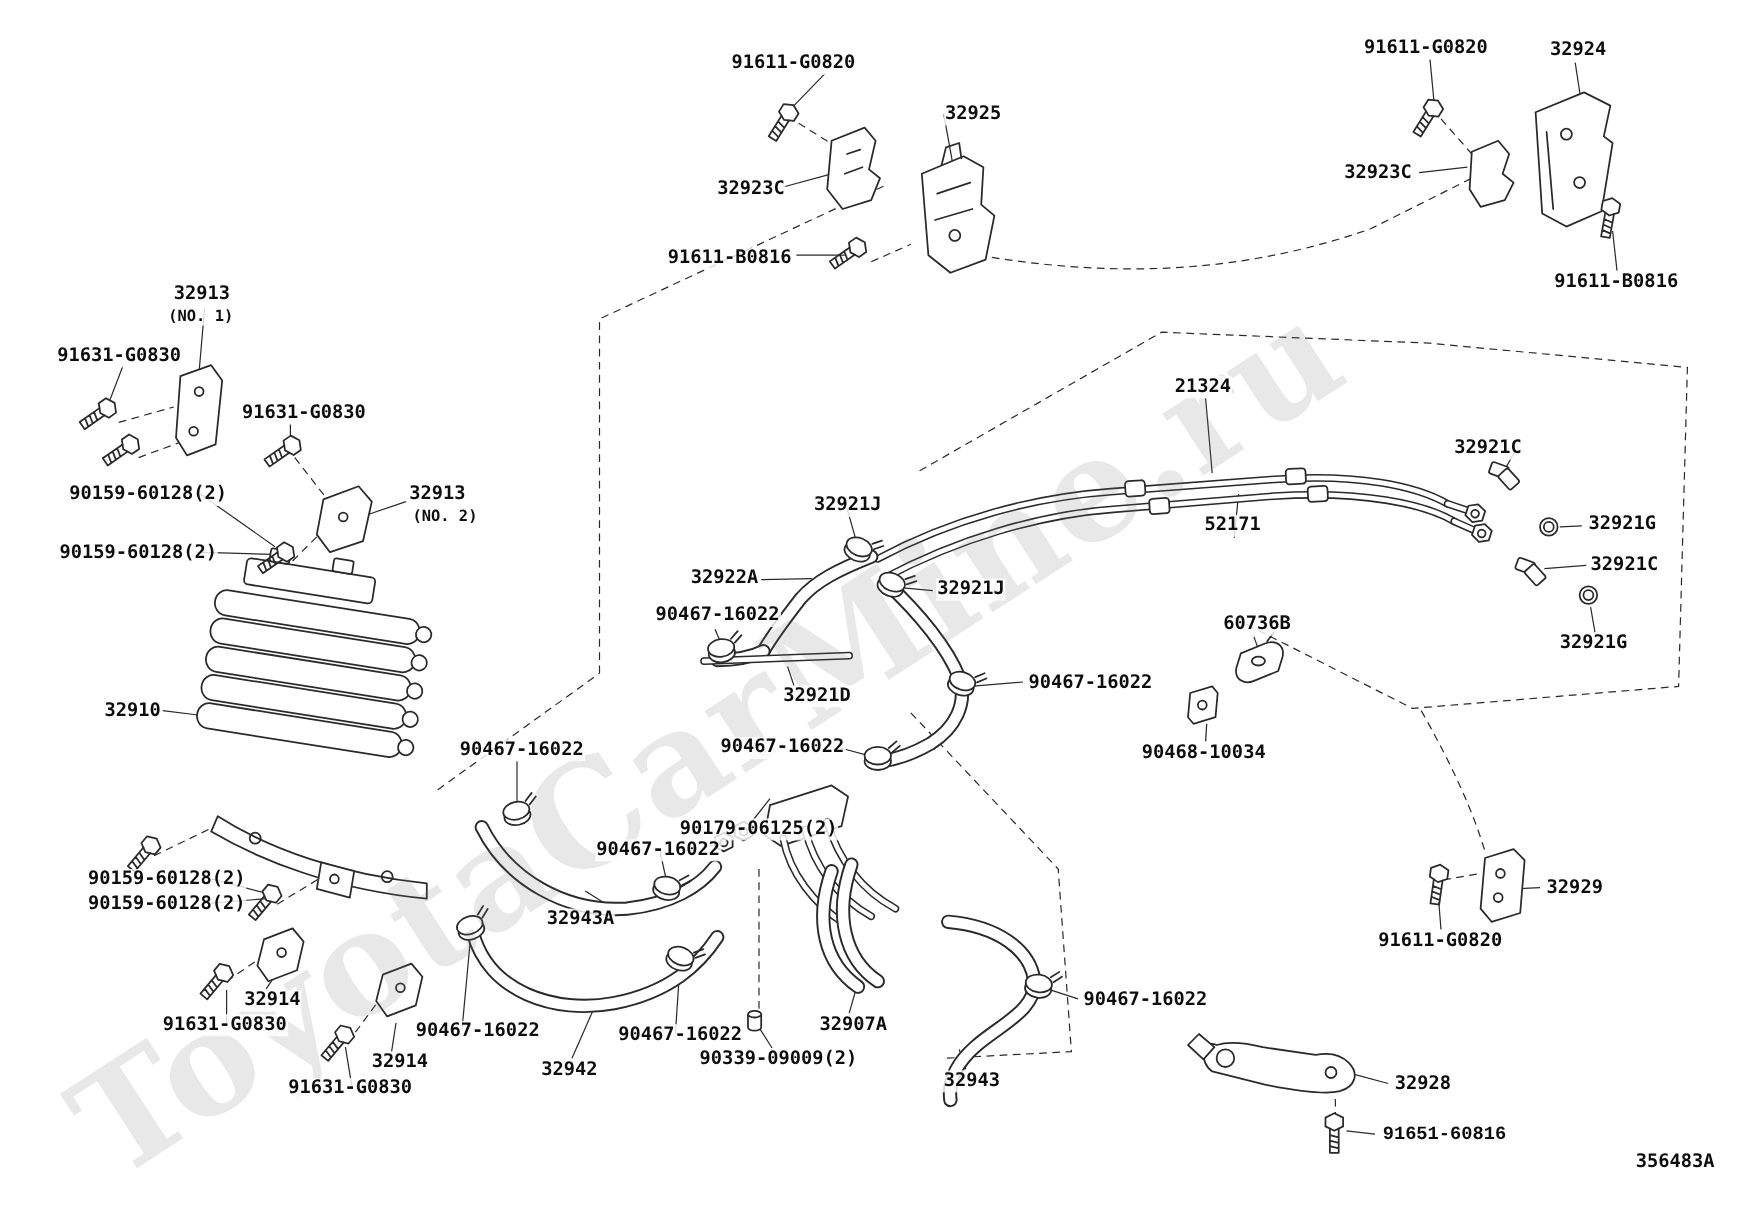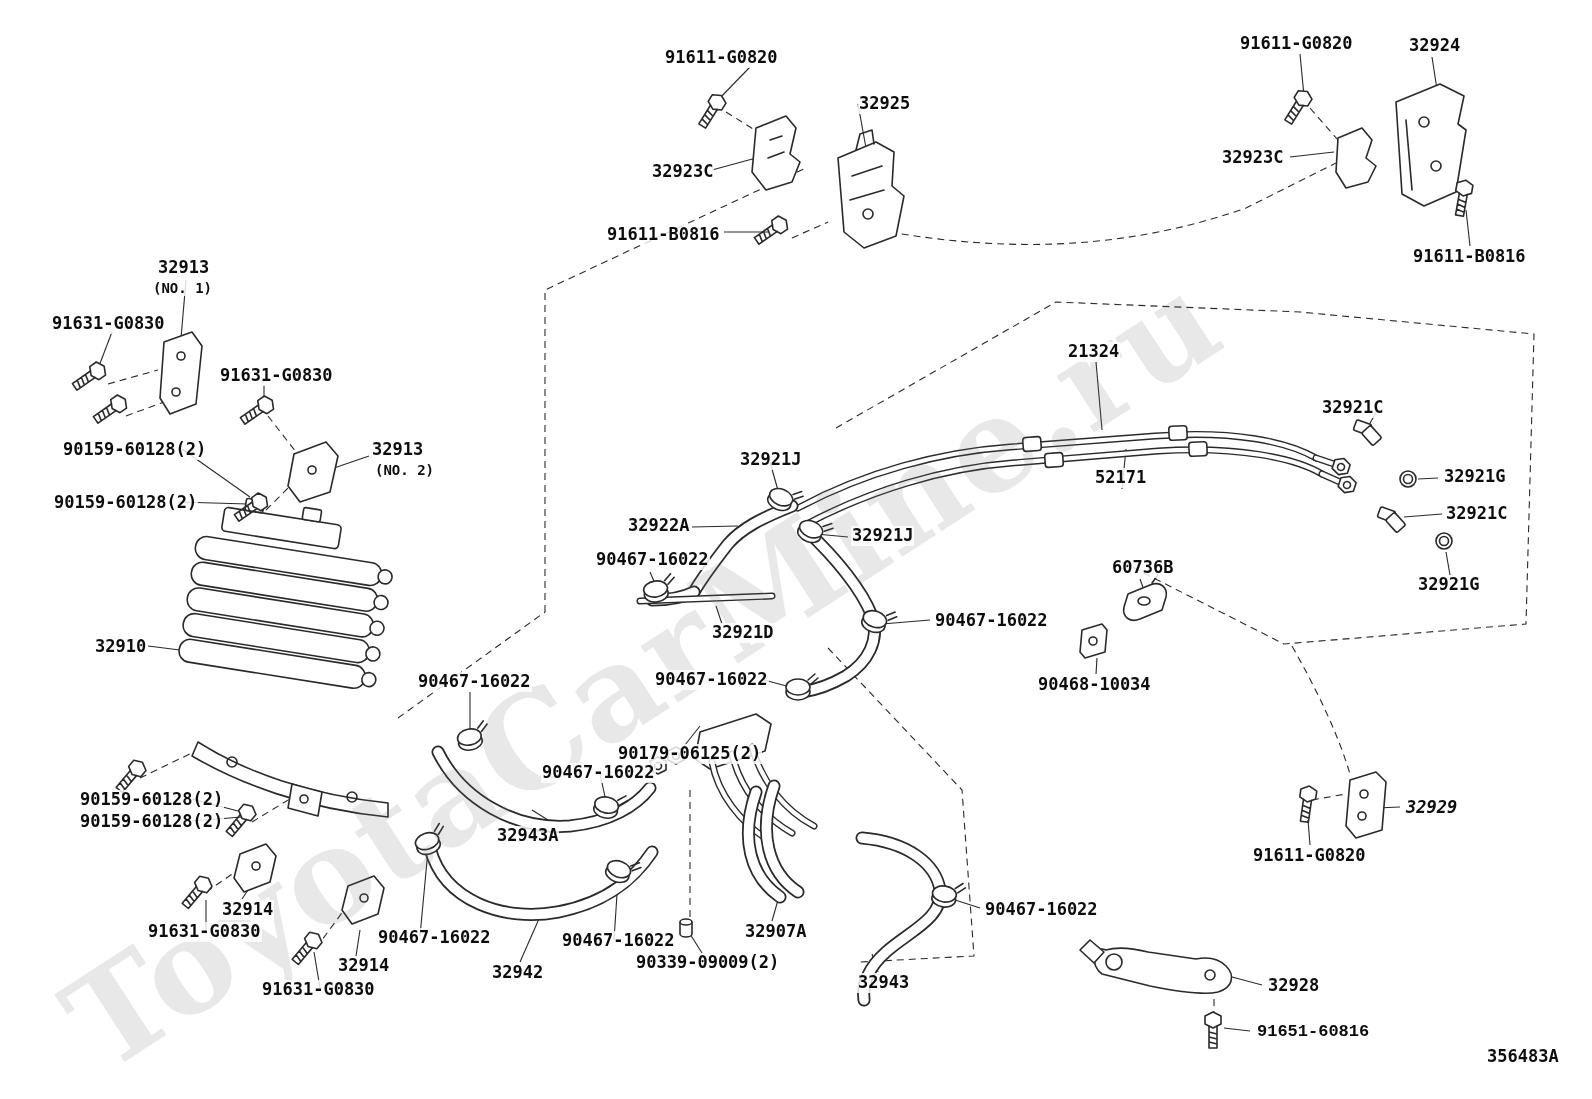--- a/index.html
+++ b/index.html
@@ -361,20 +361,20 @@
       <div class="plabel" style="left: 147px; top: 922px;">91631-G0830</div>
       <div class="plabel" style="left: 377px; top: 928px;">90467-16022</div>
       <div class="plabel" style="left: 337px; top: 956px;">32914</div>
       <div class="plabel" style="left: 491px; top: 963px;">32942</div>
       <div class="plabel" style="left: 261px; top: 980px;">91631-G0830</div>
       <div class="plabel" style="left: 561px; top: 931px;">90467-16022</div>
       <div class="plabel" style="left: 635px; top: 953px;">90339-09009(2)</div>
       <div class="plabel" style="left: 744px; top: 922px;">32907A</div>
       <div class="plabel" style="left: 857px; top: 973px;">32943</div>
       <div class="plabel" style="left: 984px; top: 900px;">90467-16022</div>
-      <div class="plabel" style="left: 1405px; top: 798px; font-style: italic;">32929</div>
+      <div class="plabel" style="left: 1405px; top: 798px;">32929</div>
       <div class="plabel" style="left: 1252px; top: 846px;">91611-G0820</div>
       <div class="plabel" style="left: 1267px; top: 976px;">32928</div>
       <div class="plabel" style="left: 1256px; top: 1022px; font-family: Liberation Mono, monospace;">91651-60816</div>
       <div class="plabel" style="left: 1486px; top: 1047px;">356483A</div>
     </div>
 
 </div>
 
 </body></html>

